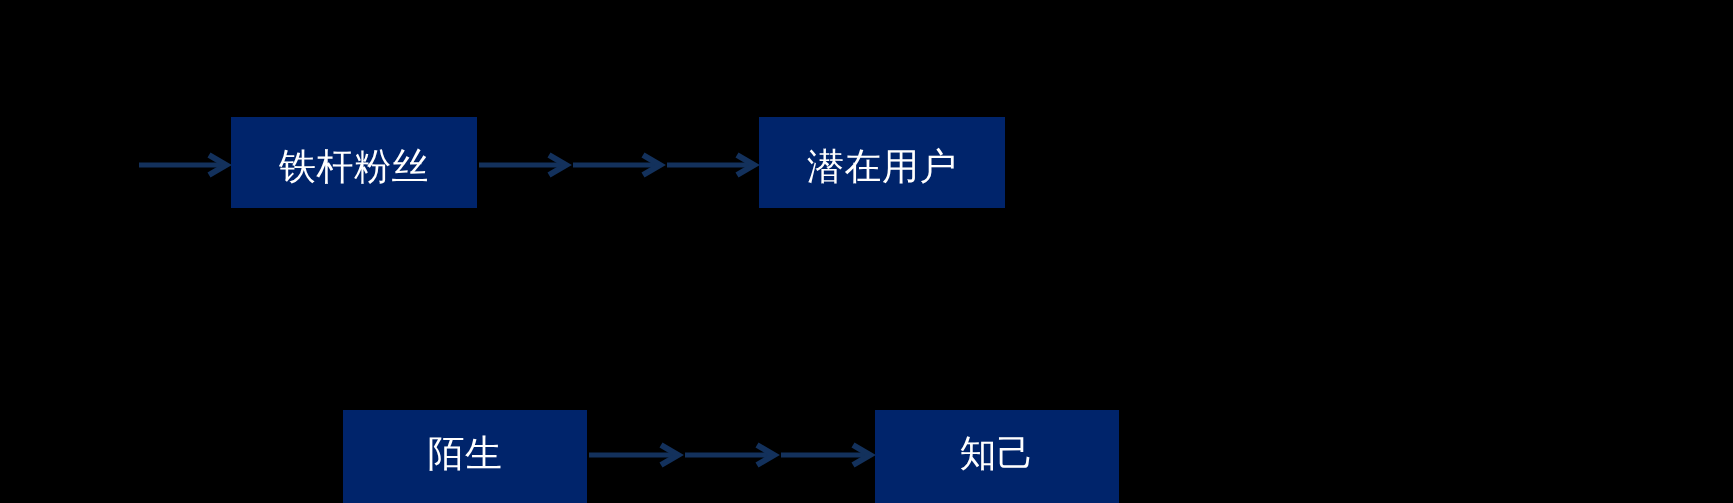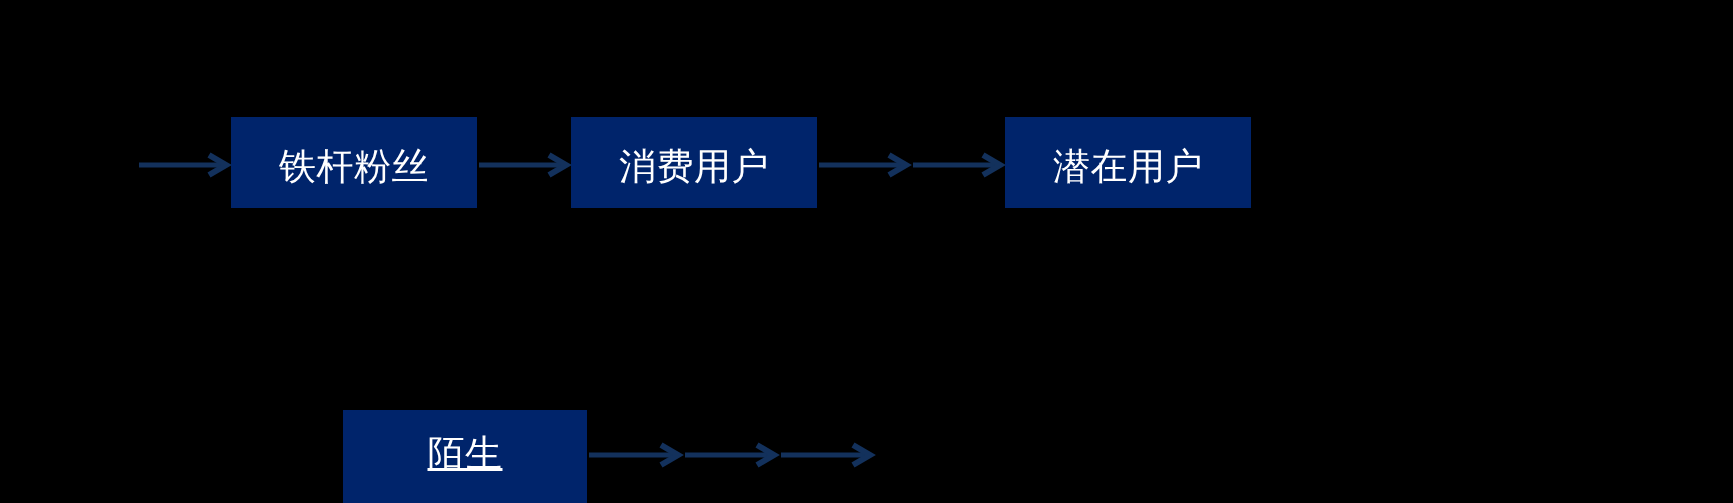--- a/index.html
+++ b/index.html
@@ -57,21 +57,20 @@
     height: 93px;
     font-size: 37px;
   }
   #flow-row-top .node .node-label {
     position: relative;
     top: 4px;
   }
   #flow-row-bottom .node .node-label {
     position: relative;
     top: -3px;
-    text-decoration: underline;
   }
 
   
   .connector {
     flex: 0 0 auto;
     display: flex;
     align-items: center;
     justify-content: center;
   }
   #flow-row-top .connector {
@@ -124,23 +123,20 @@
 
     <div class="connector">
       <span>
         <svg width="94" height="24" viewBox="0 0 94 24" aria-hidden="true">
           <line class="arrow-shaft" x1="2" y1="12" x2="84" y2="12"></line>
           <polyline class="arrow-head" points="72,2 89,12 72,22"></polyline>
         </svg>
       </span>
     </div>
 
-    <div class="node">
-      <span class="node-label">消费用户</span>
-    </div>
 
     <div class="connector">
       <span>
         <svg width="94" height="24" viewBox="0 0 94 24" aria-hidden="true">
           <line class="arrow-shaft" x1="2" y1="12" x2="84" y2="12"></line>
           <polyline class="arrow-head" points="72,2 89,12 72,22"></polyline>
         </svg>
       </span>
     </div>
 
@@ -188,16 +184,19 @@
 
     <div class="connector">
       <span>
         <svg width="96" height="24" viewBox="0 0 96 24" aria-hidden="true">
           <line class="arrow-shaft" x1="2" y1="12" x2="86" y2="12"></line>
           <polyline class="arrow-head" points="74,2 91,12 74,22"></polyline>
         </svg>
       </span>
     </div>
 
+    <div class="node">
+      <span class="node-label">知己</span>
+    </div>
 
   </div>
 
 </div>
 
 </body></html>

